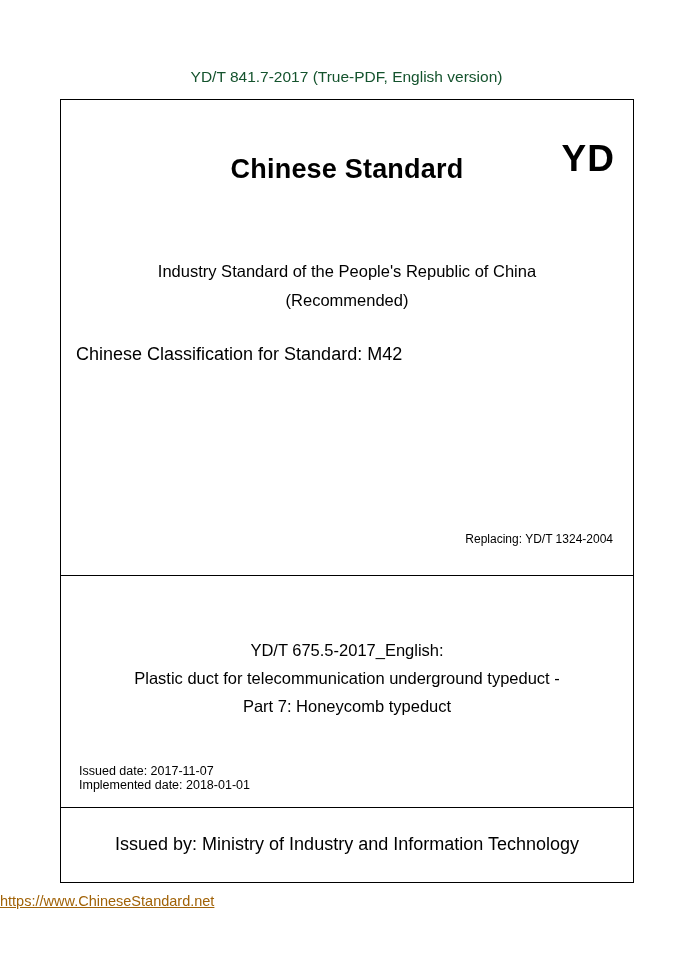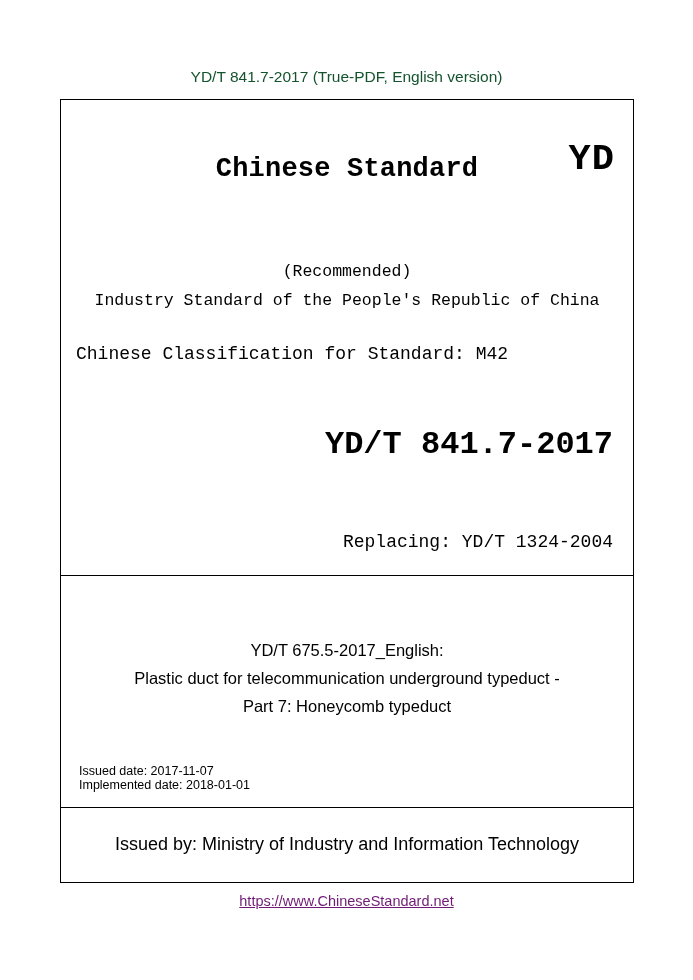--- a/index.html
+++ b/index.html
@@ -36,21 +36,20 @@
     width: 574px;
     height: 784px;
     border: 1.5px solid #000;
     box-sizing: border-box;
   }
   .section-upper {
     position: relative;
     height: 476px;
     border-bottom: 1.5px solid #000;
     box-sizing: border-box;
-    font-family: Liberation Mono, monospace;
   }
   .cs-title {
     position: absolute;
     top: 54px;
     left: 0;
     width: 100%;
     text-align: center;
     font-size: 27px;
     font-weight: bold;
     letter-spacing: 0.2px;
@@ -83,21 +82,21 @@
     top: 326px;
     right: 20px;
     font-size: 32px;
     font-weight: bold;
     text-align: right;
   }
   .replacing {
     position: absolute;
     top: 432px;
     right: 20px;
-    font-size: 18px;
+    font-size: 12px;
     text-align: center;
   }
   .section-lower {
     position: relative;
     height: 232px;
     border-bottom: 1.5px solid #000;
     box-sizing: border-box;
   }
   .doc-title {
     position: absolute;
@@ -125,44 +124,42 @@
     display: flex;
     align-items: center;
     justify-content: center;
     font-size: 18px;
   }
   .url {
     position: absolute;
     top: 893px;
     left: 0;
     width: 693px;
-    text-align: center;
     font-size: 14.5px;
-    color: #701a75;
+    color: #a16207;
     text-decoration: underline;
   }
 </style>
 </head>
 <body>
 
 <div class="page">
 
   <div class="top-title">YD/T 841.7-2017 (True-PDF, English version)</div>
 
   <div class="frame">
 
     <div class="section-upper">
       <div class="cs-title">Chinese Standard</div>
       <div class="yd-logo">YD</div>
       <div class="industry-line">
+        <div>Industry Standard of the People's Republic of China</div>
         <div>(Recommended)</div>
-        <div>Industry Standard of the People's Republic of China</div>
       </div>
       <div class="classification">Chinese Classification for Standard: M42</div>
-      <div class="std-number">YD/T 841.7-2017</div>
       <div class="replacing">Replacing: YD/T 1324-2004</div>
     </div>
 
     <div class="section-lower">
       <div class="doc-title">
         <div>YD/T 675.5-2017_English:</div>
         <div>Plastic duct for telecommunication underground typeduct -</div>
         <div>Part 7: Honeycomb typeduct</div>
       </div>
       <div class="dates">

